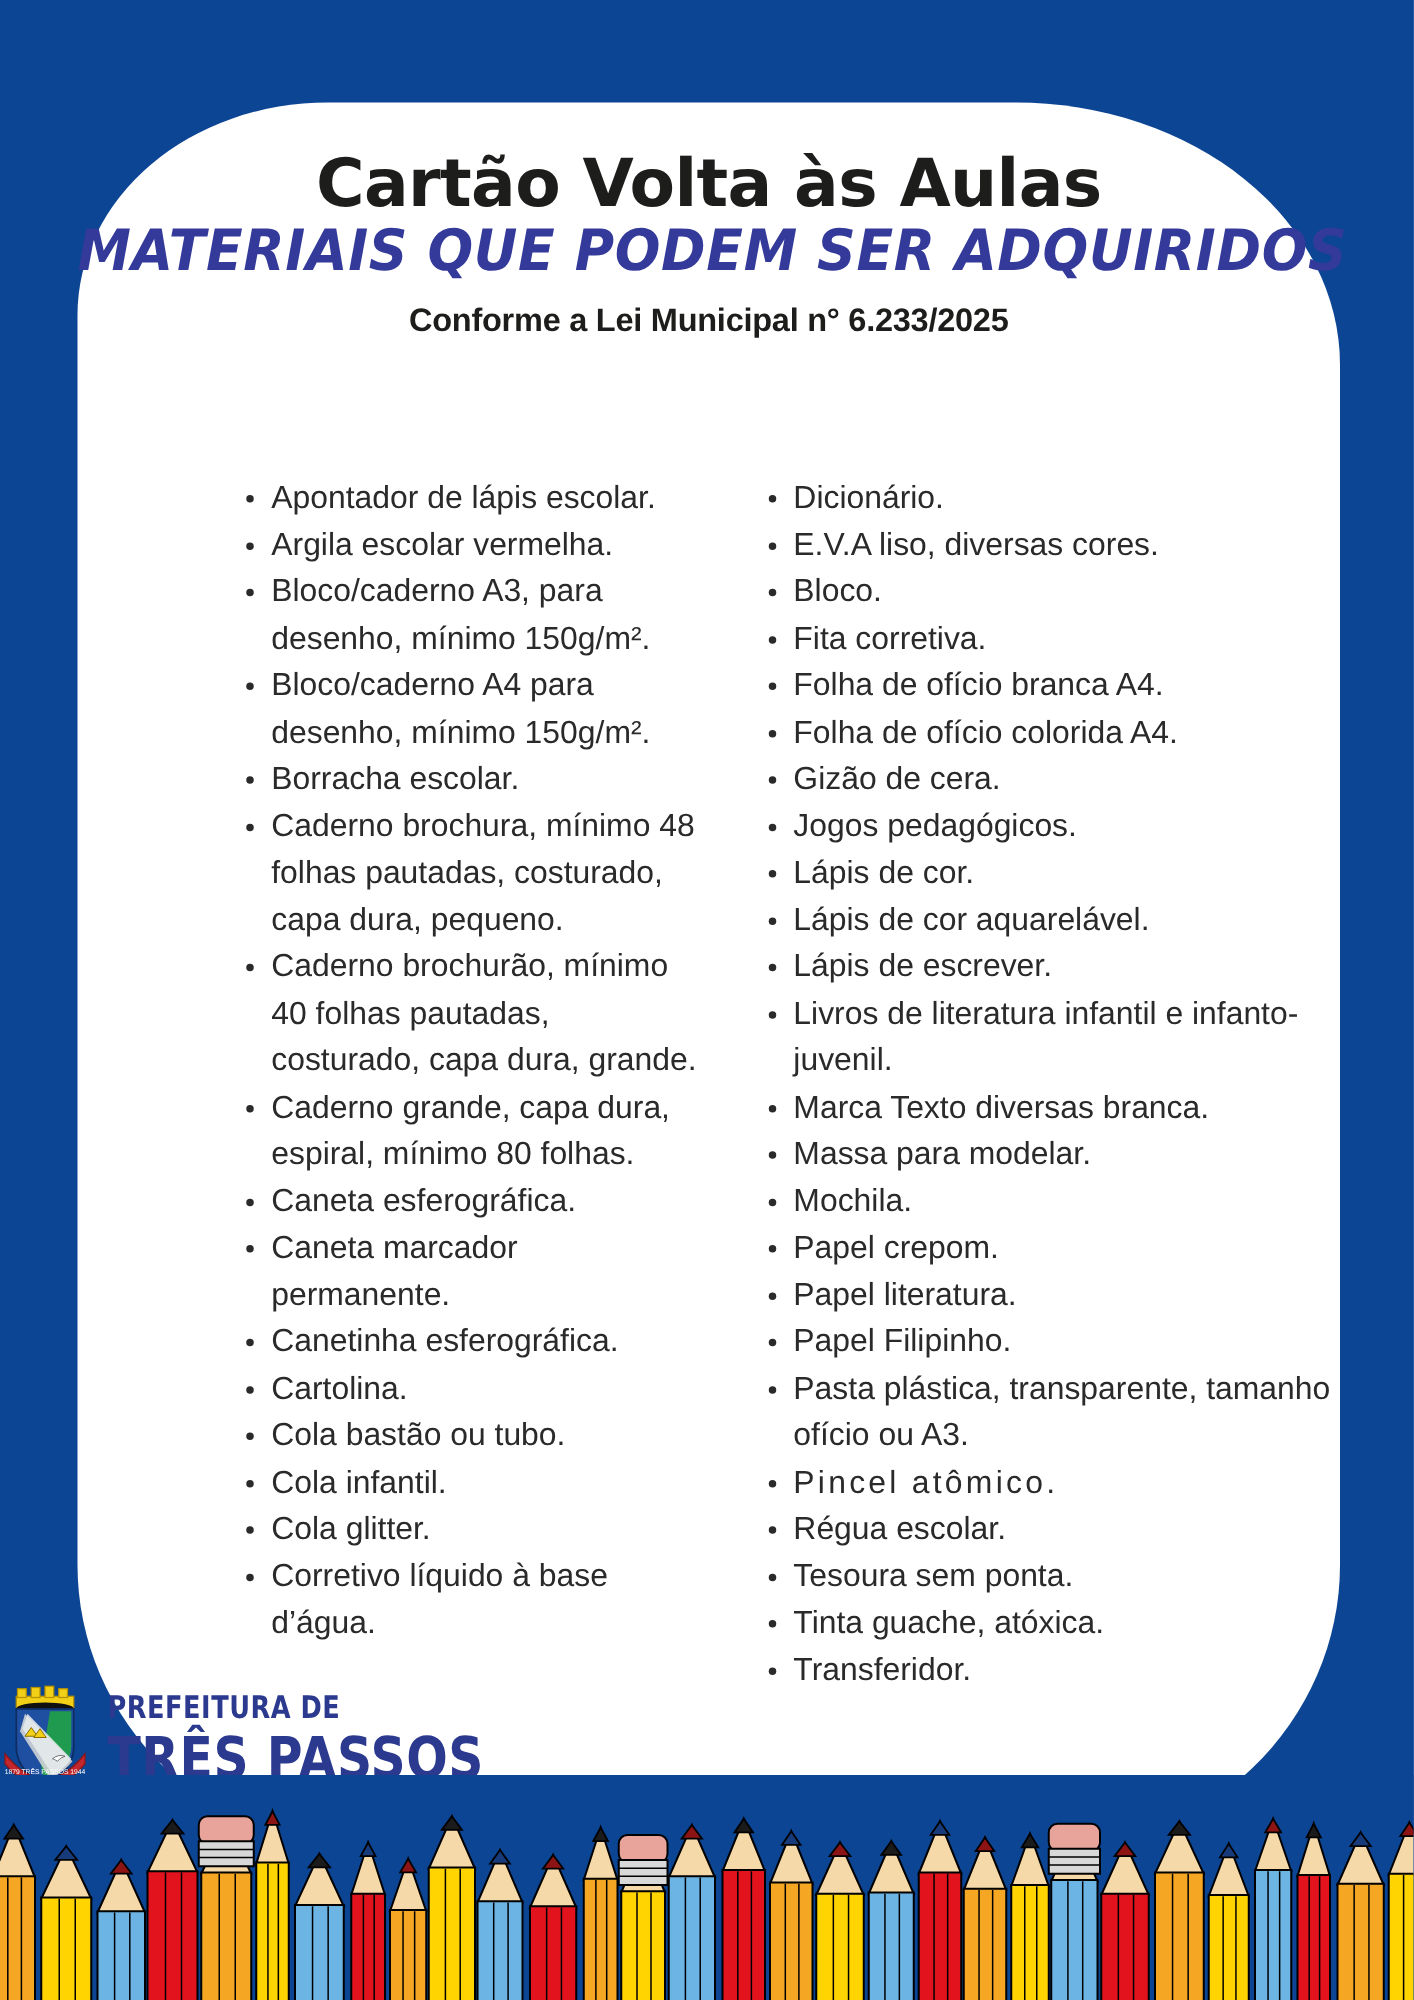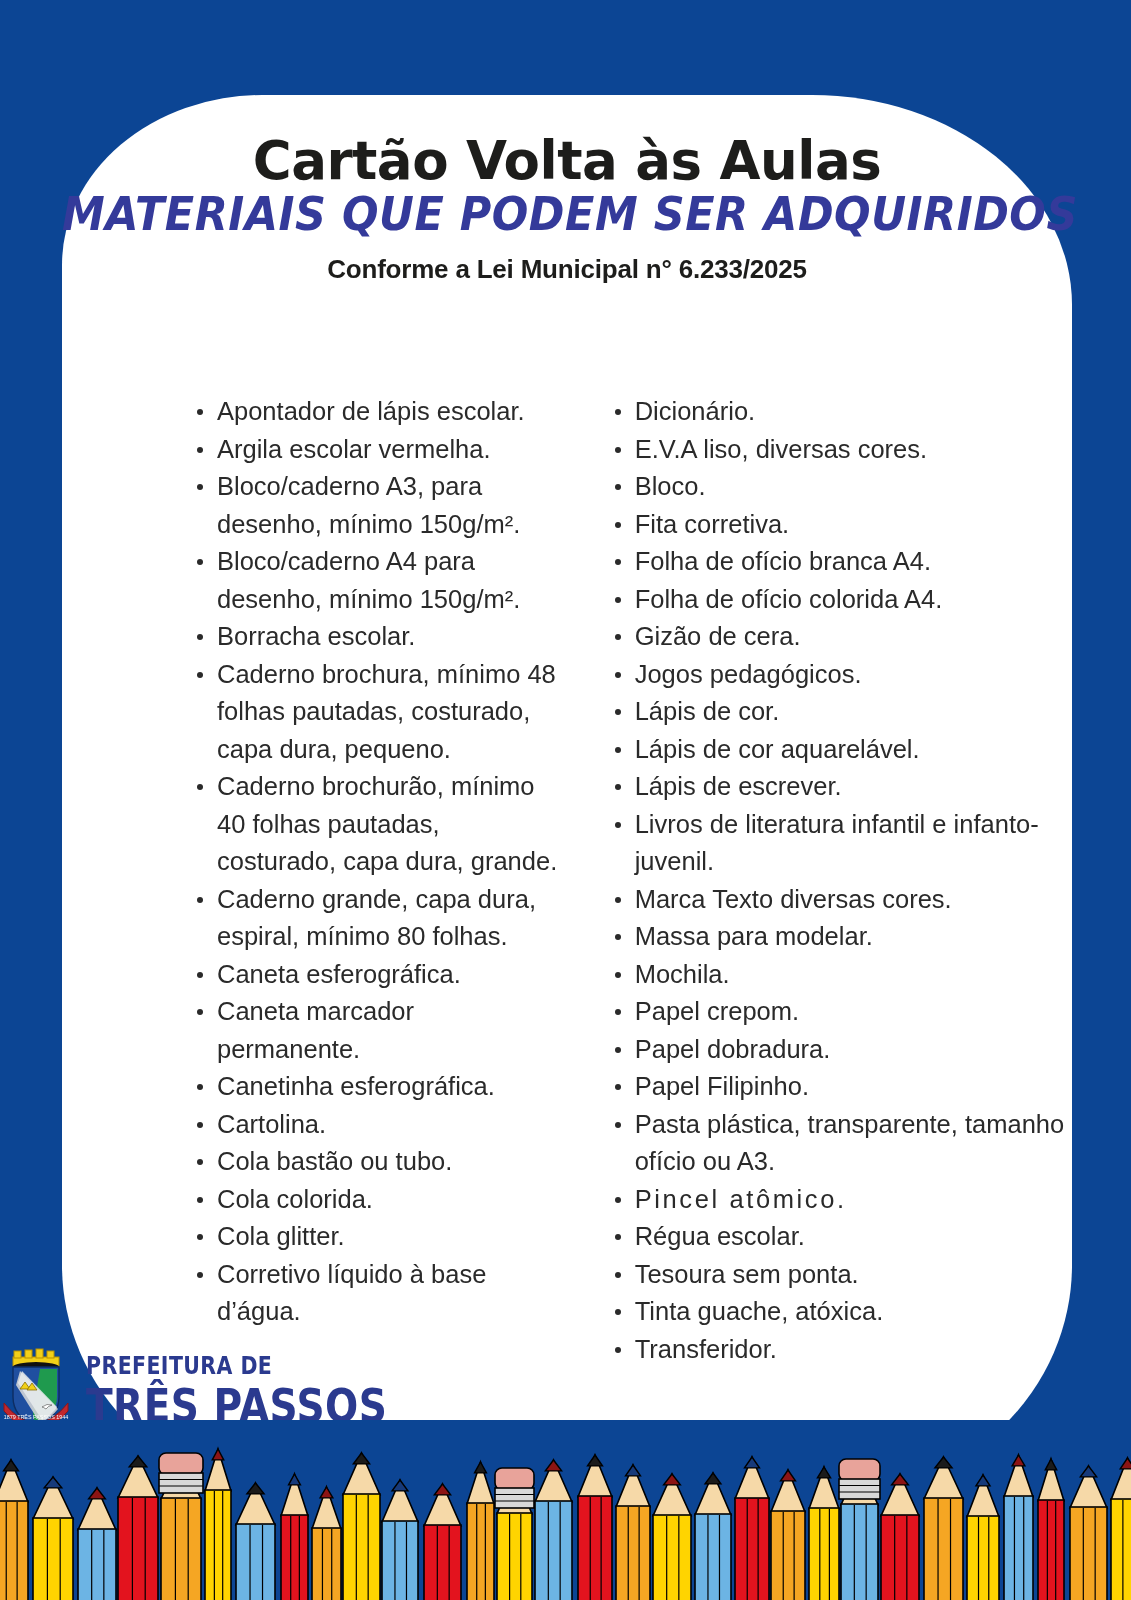--- a/index.html
+++ b/index.html
@@ -25,21 +25,20 @@
   
   #card {
     position: absolute;
     left: 62px;
     top: 82px;
     width: 1010px;
     height: 1400px;
     background: #ffffff;
     border-radius: 200px 260px 240px 240px / 170px 210px 230px 230px;
     z-index: 2;
-    margin-top: 13px;
   }
 
   
   .title-wrap {
     position: absolute;
     left: 0;
     right: 0;
     top: 38px;
     text-align: center;
   }
@@ -197,44 +196,44 @@
             <li>Bloco/caderno A4 para desenho, mínimo 150g/m².</li>
             <li>Borracha escolar.</li>
             <li>Caderno brochura, mínimo 48 folhas pautadas, costurado, capa dura, pequeno.</li>
             <li>Caderno brochurão, mínimo 40 folhas pautadas, costurado, capa dura, grande.</li>
             <li>Caderno grande, capa dura, espiral, mínimo 80 folhas.</li>
             <li>Caneta esferográfica.</li>
             <li>Caneta marcador permanente.</li>
             <li>Canetinha esferográfica.</li>
             <li>Cartolina.</li>
             <li>Cola bastão ou tubo.</li>
-            <li>Cola colorida.</li>
+            <li>Cola infantil.</li>
             <li>Cola glitter.</li>
             <li>Corretivo líquido à base d’água.</li>
           </ul>
       </div>
       <div class="col col-right">
         <ul class="mat-list" id="list-right">
             <li>Dicionário.</li>
             <li>E.V.A liso, diversas cores.</li>
             <li>Bloco.</li>
             <li>Fita corretiva.</li>
             <li>Folha de ofício branca A4.</li>
             <li>Folha de ofício colorida A4.</li>
             <li>Gizão de cera.</li>
             <li>Jogos pedagógicos.</li>
             <li>Lápis de cor.</li>
             <li>Lápis de cor aquarelável.</li>
             <li>Lápis de escrever.</li>
             <li>Livros de literatura infantil e infanto-juvenil.</li>
-            <li>Marca Texto diversas cores.</li>
+            <li>Marca Texto diversas branca.</li>
             <li>Massa para modelar.</li>
             <li>Mochila.</li>
             <li>Papel crepom.</li>
-            <li>Papel dobradura.</li>
+            <li>Papel literatura.</li>
             <li>Papel Filipinho.</li>
             <li>Pasta plástica, transparente, tamanho ofício ou A3.</li>
             <li class="spaced">Pincel atômico.</li>
             <li>Régua escolar.</li>
             <li>Tesoura sem ponta.</li>
             <li>Tinta guache, atóxica.</li>
             <li>Transferidor.</li>
           </ul>
       </div>
     </div>

